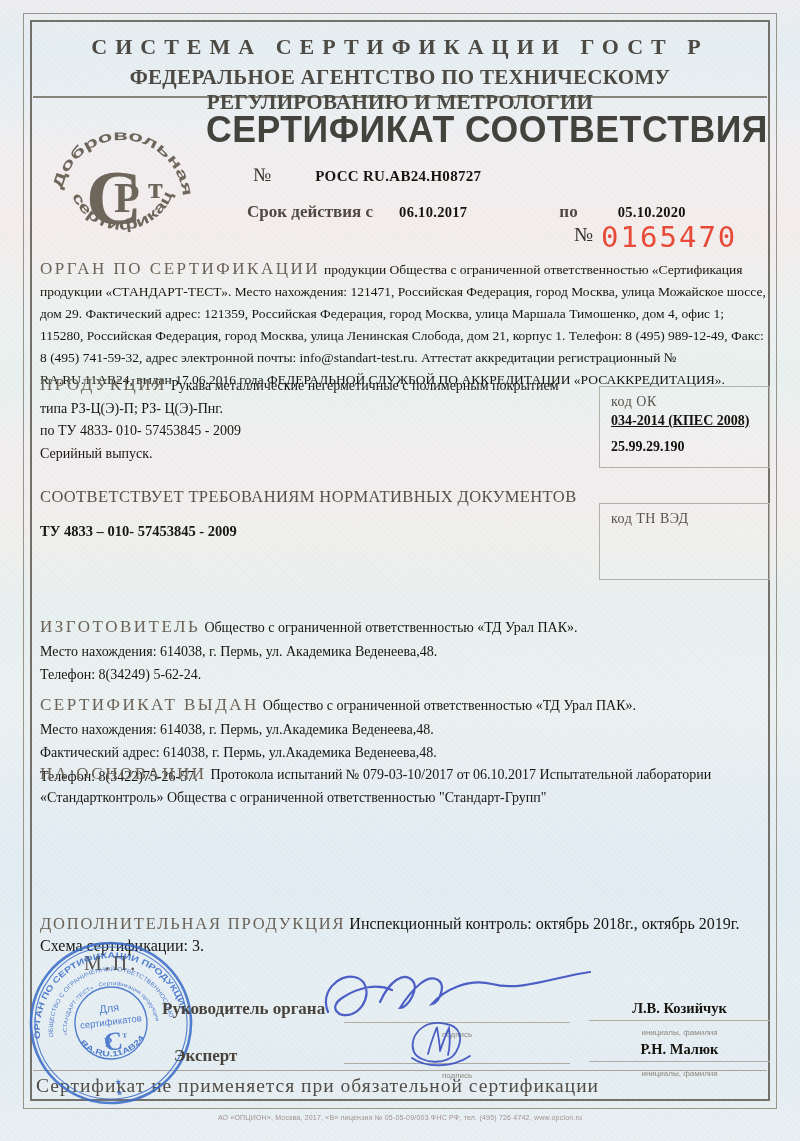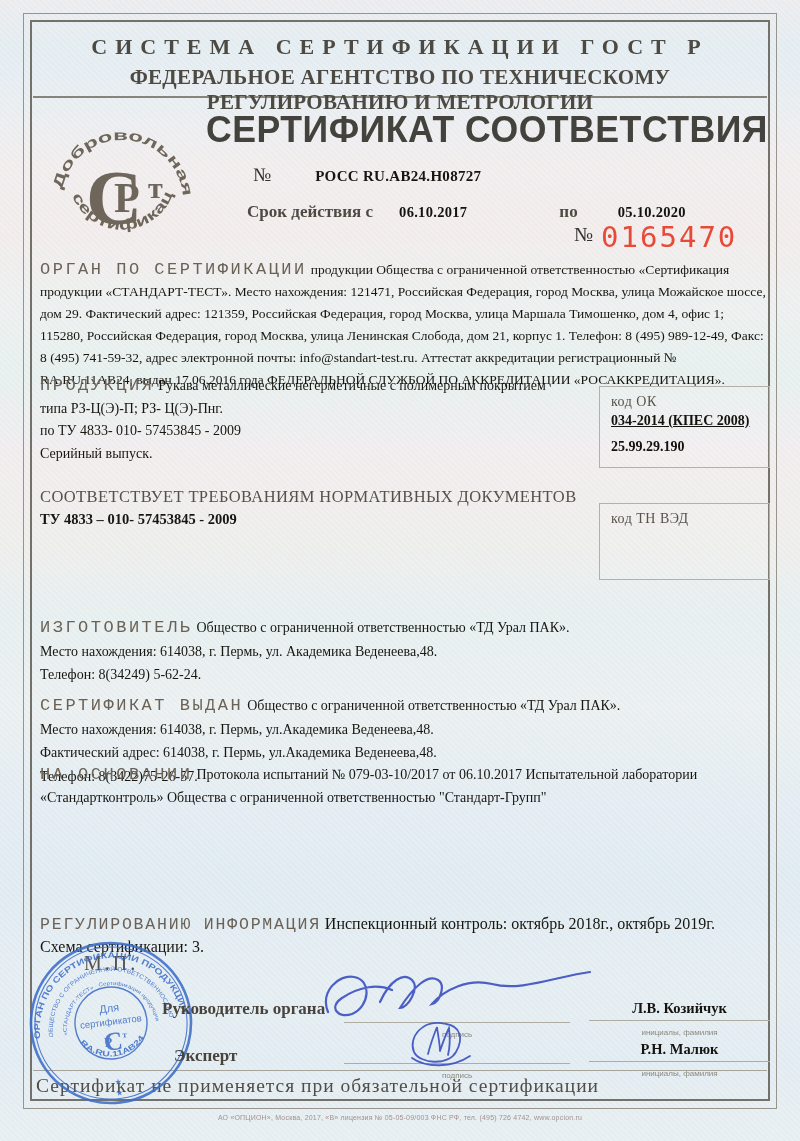--- a/index.html
+++ b/index.html
@@ -25,34 +25,34 @@
   .doc-title { left:206px; top:109px; width:570px; font-family:"Liberation Sans",sans-serif;
     font-weight:bold; font-size:36px; color:#44423c; letter-spacing:.5px; transform:scaleX(.99); transform-origin:left; }
   .no-row { left:253px; top:164px; font-size:19px; color:#34322d; }
   .no-row .val { margin-left:44px; font-weight:bold; font-size:15px; color:#161511; letter-spacing:.3px; }
   .validity-row { left:247px; top:202px; font-weight:bold; font-size:17px; color:#4e4a43; }
   .validity-row .val { font-size:14.5px; color:#14130f; letter-spacing:.3px; }
   .vfrom { margin-left:26px; } .vpo { margin-left:92px; } .vto { margin-left:40px; }
   .form-no { left:574px; top:220px; }
   .form-no .sym { font-size:20px; color:#34322d; vertical-align:6px; }
   .form-no .digits { font-family:"DejaVu Sans Mono",monospace; font-size:29px; letter-spacing:2px; margin-left:8px; }
-  .sh { font-size:17px; letter-spacing:2.5px; color:#6b6257;font-family:Liberation Mono, monospace; }
+  .sh { font-size:17px; letter-spacing:2.5px; color:#6b6257; }
   .body-t { font-size:13.5px; color:#171610; }
   .sec-org { left:40px; top:258px; width:728px; line-height:21px; }
   .sec-product { left:40px; top:374px; width:556px; line-height:22.5px; }
   .sec-product .body-t { font-size:14px; }
   .code-box { width:171px; border:1px solid #b2b0a7; padding:7px 11px; background:rgba(255,255,255,.08); }
   .code-ok { left:599px; top:386px; height:82px; }
   .code-tnved { left:599px; top:503px; height:77px; }
   .code-box .lbl { font-size:14px; color:#57534b; letter-spacing:.5px; }
   .code-box .v1 { margin-top:3px; font-weight:bold; font-size:14px; color:#14130f;text-decoration:underline; }
   .code-box .v2 { margin-top:10px; font-weight:bold; font-size:14px; color:#14130f; }
   .sec-compliance { left:40px; top:487px; width:560px; }
   .sec-compliance .h2 { font-size:16.5px; letter-spacing:.4px; color:#55504a; }
-  .sec-compliance .body-t { margin-top:4px; font-weight:bold; font-size:14.5px; }
+  .sec-compliance .body-t { margin-top:16px; font-weight:bold; font-size:14.5px; }
   .sec-block { line-height:23.5px; }
   .sec-block .body-t { font-size:14px; }
   .sec-manufacturer { left:40px; top:615px; width:710px; }
   .sec-issued { left:40px; top:693px; width:710px; }
   .sec-basis { left:40px; top:763px; width:724px; line-height:22px; }
   .sec-additional { left:40px; top:913px; width:726px; line-height:22px; }
   .sec-additional .sh { letter-spacing:1.8px; font-size:16.5px; }
   .sec-additional .body-t { font-size:16px; }
   .mp-mark { left:84px; top:952px; font-size:20px; letter-spacing:3px; color:#55504a; z-index:2; }
   .stamp-svg { left:26px; top:938px; width:170px; height:170px; z-index:3; transform:rotate(-7deg); opacity:.88; }
@@ -161,21 +161,21 @@
     <div class="body-t">Фактический адрес: 614038, г. Пермь, ул.Академика Веденеева,48.</div>
     <div class="body-t">Телефон: 8(3422)75-26-57.</div>
   </div>
 
   <p class="abs sec-basis">
     <span class="sh">НА ОСНОВАНИИ</span>
     <span class="body-t" style="font-size:14px">Протокола испытаний № 079-03-10/2017 от 06.10.2017 Испытательной лаборатории «Стандартконтроль» Общества с ограниченной ответственностью "Стандарт-Групп"</span>
   </p>
 
   <div class="abs sec-additional">
-    <span class="sh">РЕГУЛИРОВАНИЮ ИНФОРМАЦИЯ</span>
+    <span class="sh">ДОПОЛНИТЕЛЬНАЯ ПРОДУКЦИЯ</span>
     <span class="body-t">Инспекционный контроль: октябрь 2018г., октябрь 2019г.</span>
     <div class="body-t">Схема сертификации: 3.</div>
   </div>
 
   <div class="abs mp-mark">М.П.</div>
 
   <svg class="abs stamp-svg" viewBox="0 0 170 170">
     <defs>
       <path id="st-a1" d="M 13,92 A 72 72 0 0 1 157,92"></path>
       <path id="st-a2" d="M 26,92 A 59 59 0 0 1 144,92"></path>

